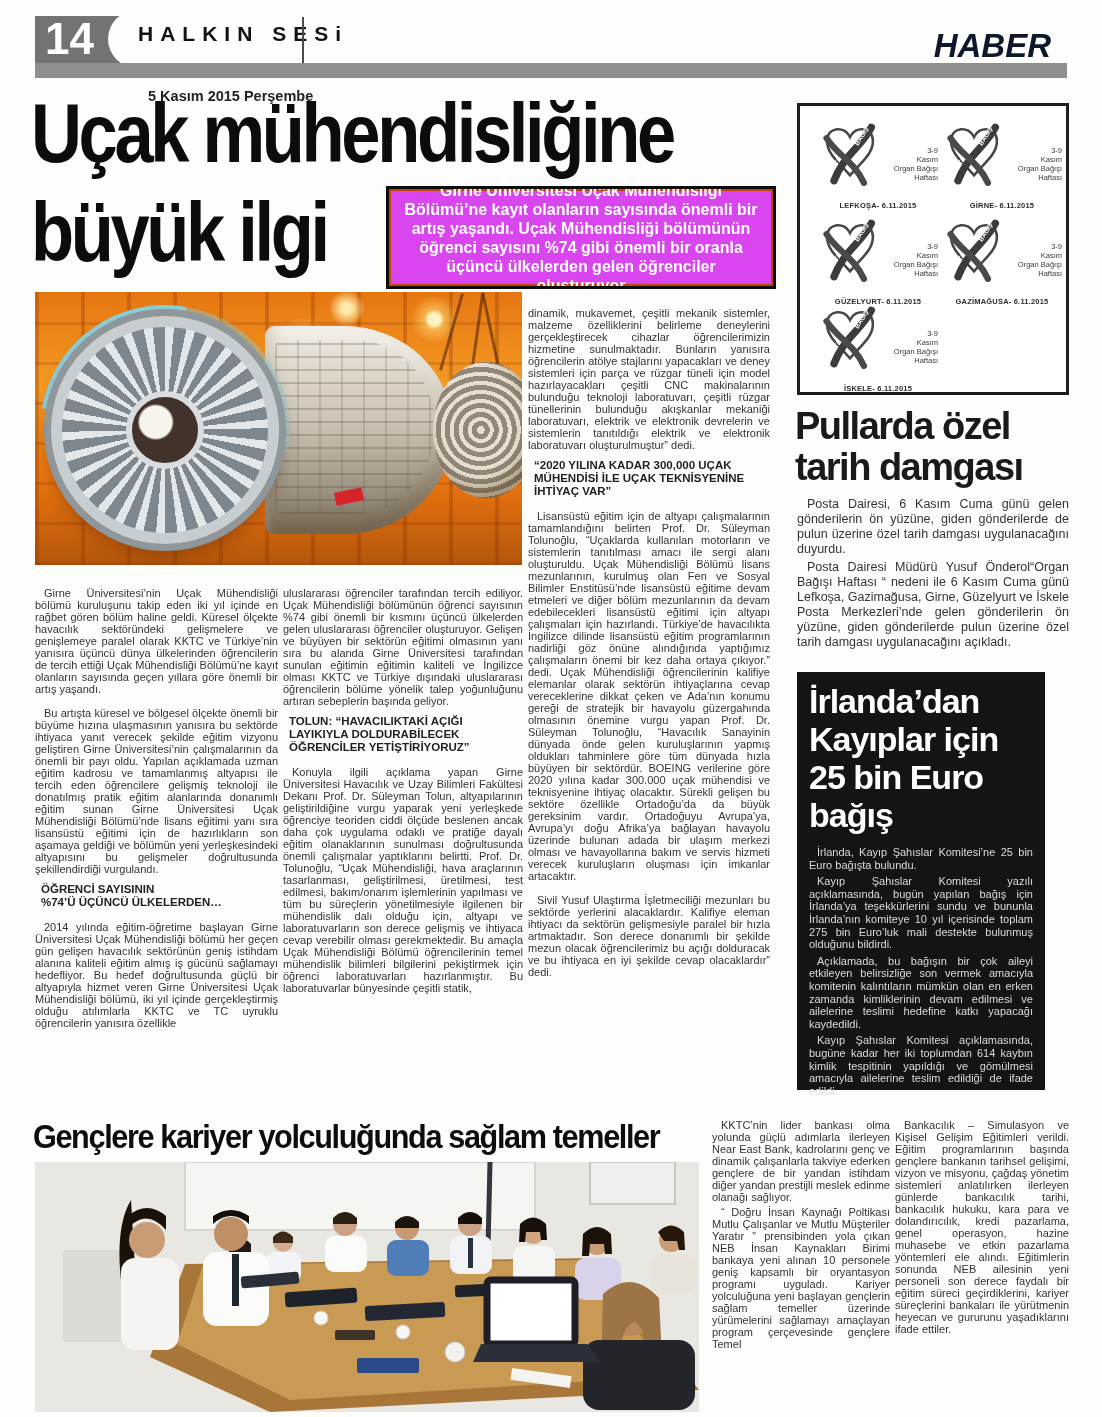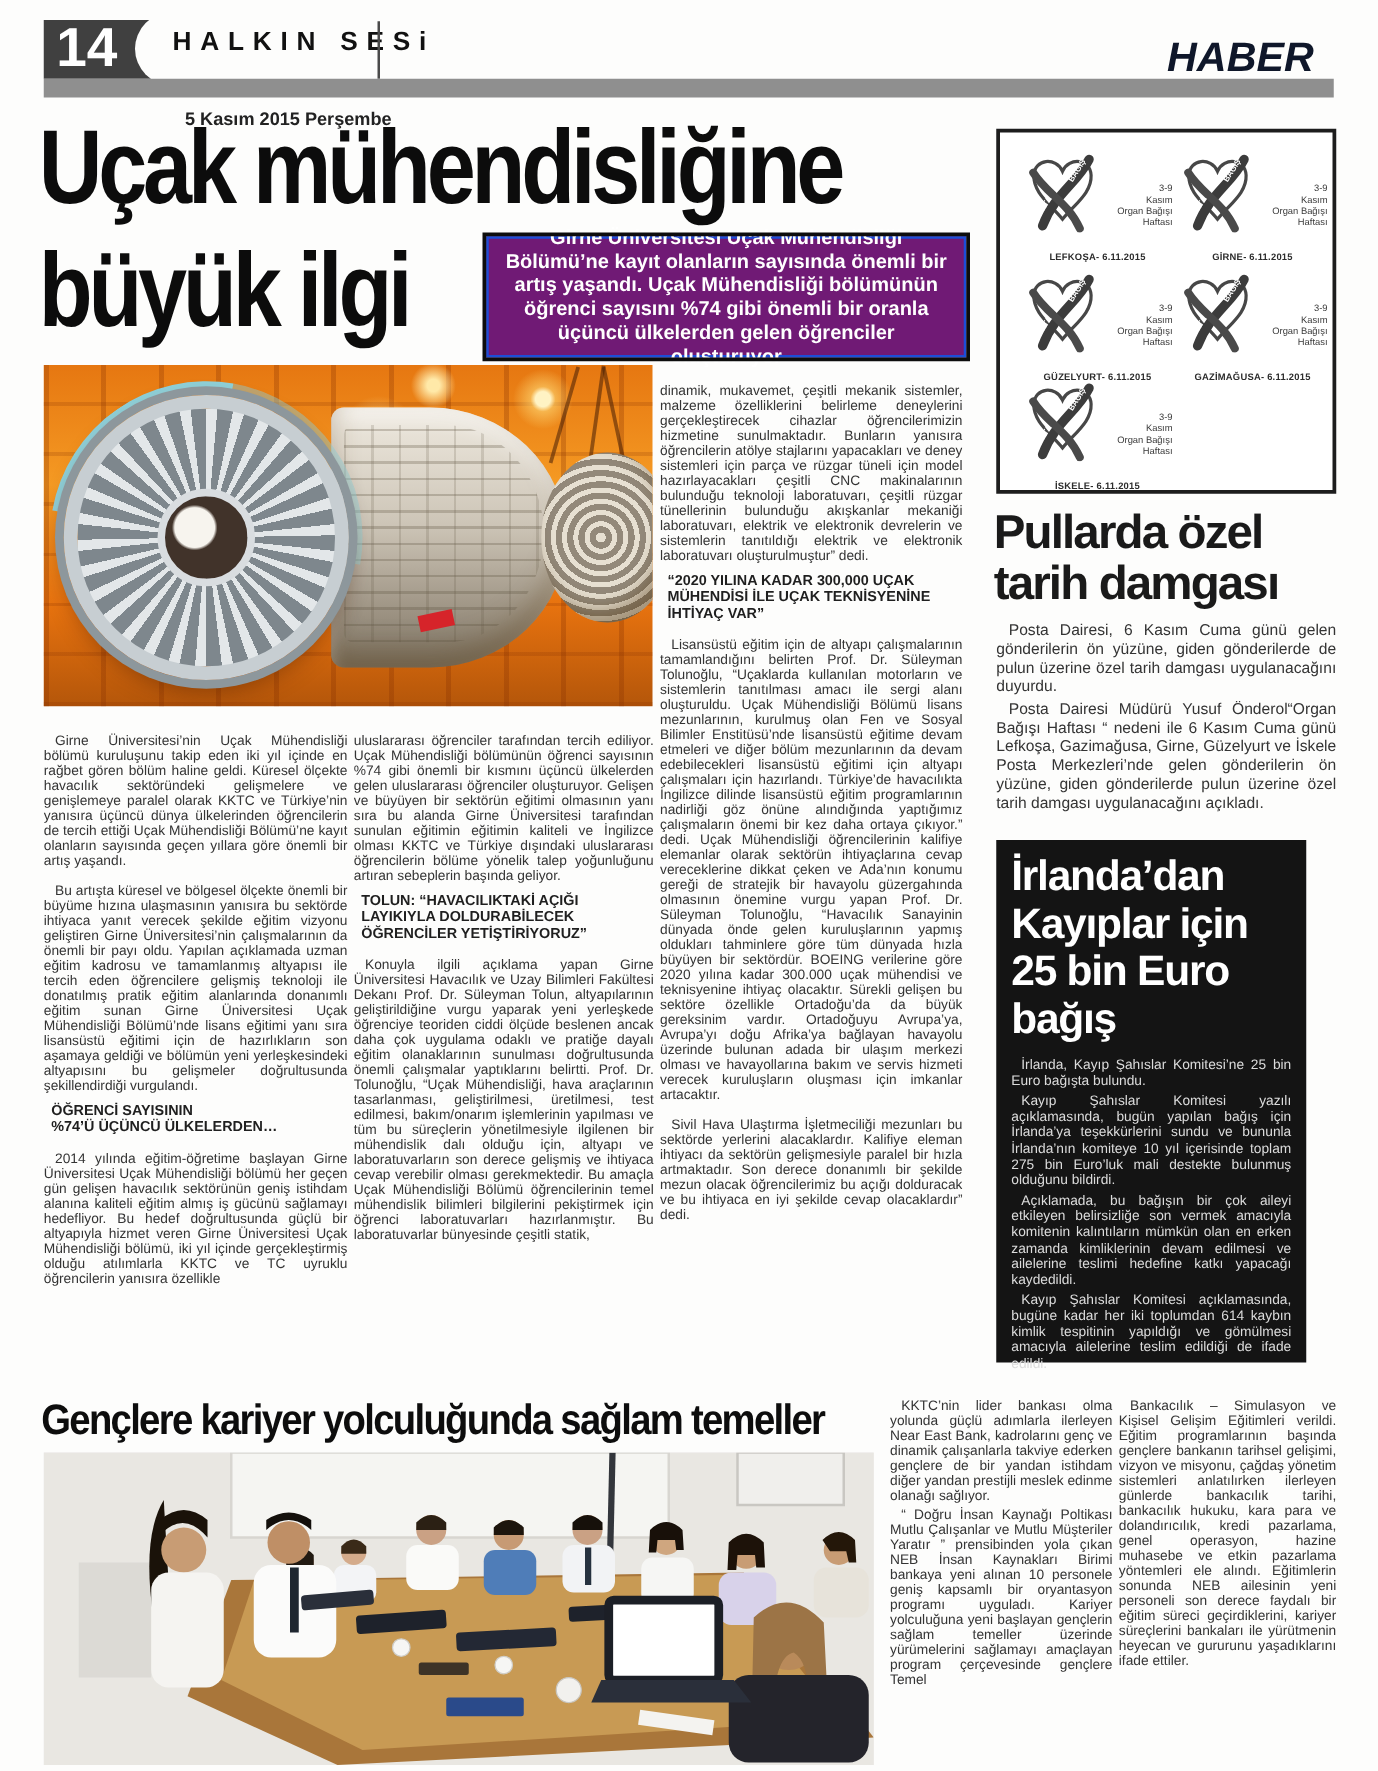--- a/index.html
+++ b/index.html
@@ -3,36 +3,36 @@
 <meta charset="utf-8">
 <style>
   html,body{margin:0;padding:0;}
   body{
     width:1102px;height:1417px;position:relative;background:#fdfdfc;
     font-family:"Liberation Sans", sans-serif;color:#2e2e2e;overflow:hidden;
   }
   .abs{position:absolute;}
 
   
-  .pageno{left:35px;top:16px;width:86px;height:47px;background:#404040;color:#fff;
+  .pageno{left:35px;top:16px;width:86px;height:47px;background:#737373;color:#fff;
     font-size:44px;font-weight:bold;line-height:46px;text-align:left;padding-left:10px;overflow:visible;}
   .pageno-notch{left:108px;top:10px;width:58px;height:58px;background:#fdfdfc;border-radius:50%;}
   .masthead{left:138px;top:22px;font-size:21px;font-weight:bold;letter-spacing:7px;color:#111;}
   .edition-date{left:148px;top:44px;font-size:14.5px;font-weight:bold;color:#222;margin-top:44px;}
   .masthead-divider{left:302px;top:17px;width:2px;height:46px;background:#4a4a4a;}
   .section-label{right:51px;top:27px;font-size:33px;font-weight:bold;font-style:italic;color:#0f172a;letter-spacing:0;}
   .header-bar{left:35px;top:63px;width:1032px;height:15px;background:#8f8f8f;}
 
   
   .headline{left:31px;top:84px;transform:scaleX(0.84);transform-origin:0 0;
     font-weight:bold;color:#0c0c0c;letter-spacing:-4px;}
   .headline div{font-size:84px;line-height:99px;white-space:nowrap;}
 
-  .standfirst{left:389px;top:189px;width:384px;height:97px;background:#701a75;
-    border:2px solid #1d4ed8;outline:3px solid #0d0d0d;color:#fff;display:flex;align-items:center;justify-content:center;
+  .standfirst{left:389px;top:189px;width:384px;height:97px;background:#d946ef;
+    border:2px solid #c2410c;outline:3px solid #0d0d0d;color:#fff;display:flex;align-items:center;justify-content:center;
     text-align:center;font-weight:bold;font-size:16px;line-height:19px;padding:2px 10px;box-sizing:border-box;}
 
   
   .stamps-box{left:797px;top:103px;width:272px;height:292px;background:#fff;border:3px solid #1d1d1d;box-sizing:border-box;}
   .stamp{position:absolute;width:122px;height:90px;}
   .stamp svg{position:absolute;left:0;top:0;}
   .stamp-week{position:absolute;right:2px;top:26px;width:52px;text-align:right;
     font-size:7.5px;line-height:9px;color:#3a3a3a;white-space:pre-line;}
   .stamp-city{position:absolute;left:0;bottom:0;width:120px;text-align:center;
     font-size:7.5px;font-weight:bold;color:#2c2c2c;letter-spacing:.2px;white-space:nowrap;}
@@ -222,21 +222,21 @@
   </div>
   <div class="abs col col2">
     <p class="noindent">uluslararası öğrenciler tarafından tercih ediliyor. Uçak Mühendisliği bölümünün öğrenci sayısının %74 gibi önemli bir kısmını üçüncü ülkelerden gelen uluslararası öğrenciler oluşturuyor. Gelişen ve büyüyen bir sektörün eğitimi olmasının yanı sıra  bu alanda Girne Üniversitesi tarafından sunulan eğitimin eğitimin kaliteli ve İngilizce olması KKTC ve Türkiye dışındaki uluslararası öğrencilerin bölüme yönelik talep yoğunluğunu artıran sebeplerin başında geliyor.</p>
     <h4>TOLUN: “HAVACILIKTAKİ AÇIĞI LAYIKIYLA DOLDURABİLECEK ÖĞRENCİLER YETİŞTİRİYORUZ”</h4>
     <p>Konuyla ilgili açıklama yapan Girne Üniversitesi Havacılık ve Uzay Bilimleri Fakültesi Dekanı Prof. Dr. Süleyman Tolun, altyapılarının geliştirildiğine vurgu yaparak yeni yerleşkede öğrenciye teoriden ciddi ölçüde beslenen ancak daha çok uygulama odaklı ve pratiğe dayalı eğitim olanaklarının sunulması doğrultusunda önemli çalışmalar yaptıklarını belirtti. Prof. Dr. Tolunoğlu, “Uçak Mühendisliği, hava araçlarının tasarlanması, geliştirilmesi, üretilmesi, test edilmesi, bakım/onarım işlemlerinin yapılması ve tüm bu süreçlerin yönetilmesiyle ilgilenen bir mühendislik dalı olduğu için, altyapı ve laboratuvarların son derece gelişmiş ve ihtiyaca cevap verebilir olması gerekmektedir. Bu amaçla Uçak Mühendisliği Bölümü öğrencilerinin temel mühendislik bilimleri bilgilerini pekiştirmek için öğrenci laboratuvarları hazırlanmıştır. Bu laboratuvarlar bünyesinde çeşitli statik,</p>
   </div>
   <div class="abs col col3">
     <p class="noindent">dinamik, mukavemet, çeşitli mekanik sistemler, malzeme özelliklerini belirleme deneylerini gerçekleştirecek cihazlar öğrencilerimizin hizmetine sunulmaktadır. Bunların yanısıra öğrencilerin atölye stajlarını yapacakları ve deney sistemleri için parça ve rüzgar tüneli için model hazırlayacakları çeşitli CNC makinalarının bulunduğu teknoloji laboratuvarı, çeşitli rüzgar tünellerinin bulunduğu akışkanlar mekaniği laboratuvarı, elektrik ve elektronik devrelerin ve sistemlerin tanıtıldığı elektrik ve elektronik laboratuvarı oluşturulmuştur” dedi.</p>
     <h4>“2020 YILINA KADAR 300,000 UÇAK MÜHENDİSİ İLE UÇAK TEKNİSYENİNE İHTİYAÇ VAR”</h4>
     <p>Lisansüstü eğitim için de altyapı çalışmalarının tamamlandığını belirten Prof. Dr. Süleyman Tolunoğlu, “Uçaklarda kullanılan motorların ve sistemlerin tanıtılması amacı ile sergi alanı oluşturuldu.  Uçak Mühendisliği Bölümü lisans mezunlarının, kurulmuş olan Fen ve Sosyal Bilimler Enstitüsü’nde lisansüstü eğitime devam etmeleri ve diğer bölüm mezunlarının da devam edebilecekleri lisansüstü eğitimi için altyapı çalışmaları için hazırlandı.  Türkiye’de havacılıkta İngilizce dilinde lisansüstü eğitim programlarının nadirliği göz önüne alındığında yaptığımız çalışmaların önemi bir kez daha ortaya çıkıyor.” dedi. Uçak Mühendisliği öğrencilerinin kalifiye elemanlar olarak sektörün ihtiyaçlarına cevap vereceklerine dikkat çeken ve Ada’nın konumu gereği de stratejik bir havayolu güzergahında olmasının önemine vurgu yapan Prof. Dr. Süleyman Tolunoğlu, “Havacılık Sanayinin dünyada önde gelen kuruluşlarının yapmış oldukları tahminlere göre tüm dünyada hızla büyüyen bir sektördür. BOEING verilerine göre 2020 yılına kadar 300.000 uçak mühendisi ve teknisyenine ihtiyaç olacaktır. Sürekli gelişen bu sektöre özellikle Ortadoğu’da da büyük gereksinim vardır. Ortadoğuyu Avrupa’ya, Avrupa’yı doğu Afrika’ya bağlayan havayolu üzerinde bulunan adada bir ulaşım merkezi olması ve havayollarına bakım ve servis hizmeti verecek kuruluşların oluşması için imkanlar artacaktır.</p>
-    <p>Sivil Hava Ulaştırma İşletmeciliği mezunları bu sektörde yerlerini alacaklardır. Kalifiye eleman ihtiyacı da sektörün gelişmesiyle paralel bir hızla artmaktadır. Son derece donanımlı bir şekilde mezun olacak öğrencilerimiz bu açığı dolduracak ve bu ihtiyaca en iyi şekilde cevap olacaklardır” dedi.</p>
+    <p>Sivil Yusuf Ulaştırma İşletmeciliği mezunları bu sektörde yerlerini alacaklardır. Kalifiye eleman ihtiyacı da sektörün gelişmesiyle paralel bir hızla artmaktadır. Son derece donanımlı bir şekilde mezun olacak öğrencilerimiz bu açığı dolduracak ve bu ihtiyaca en iyi şekilde cevap olacaklardır” dedi.</p>
   </div>
 
   <div class="abs pullarda-title">Pullarda özel tarih damgası</div>
   <div class="abs pullarda-body">
     <p>Posta Dairesi, 6 Kasım Cuma günü gelen gönderilerin ön yüzüne, giden gönderilerde de pulun üzerine özel tarih damgası uygulanacağını duyurdu.</p>
     <p>Posta Dairesi Müdürü Yusuf Önderol“Organ Bağışı Haftası “ nedeni ile 6 Kasım Cuma günü Lefkoşa, Gazimağusa, Girne, Güzelyurt ve İskele Posta Merkezleri’nde gelen gönderilerin ön yüzüne, giden gönderilerde pulun üzerine özel tarih damgası uygulanacağını açıkladı.</p>
   </div>
 
   <div class="abs irlanda">
     <h2>İrlanda’dan Kayıplar için 25 bin Euro bağış</h2>

